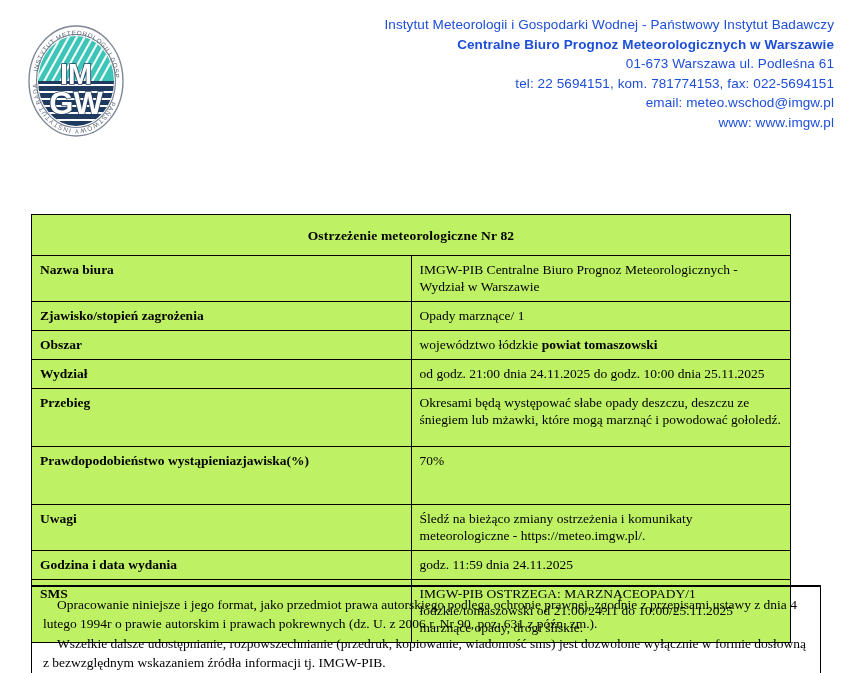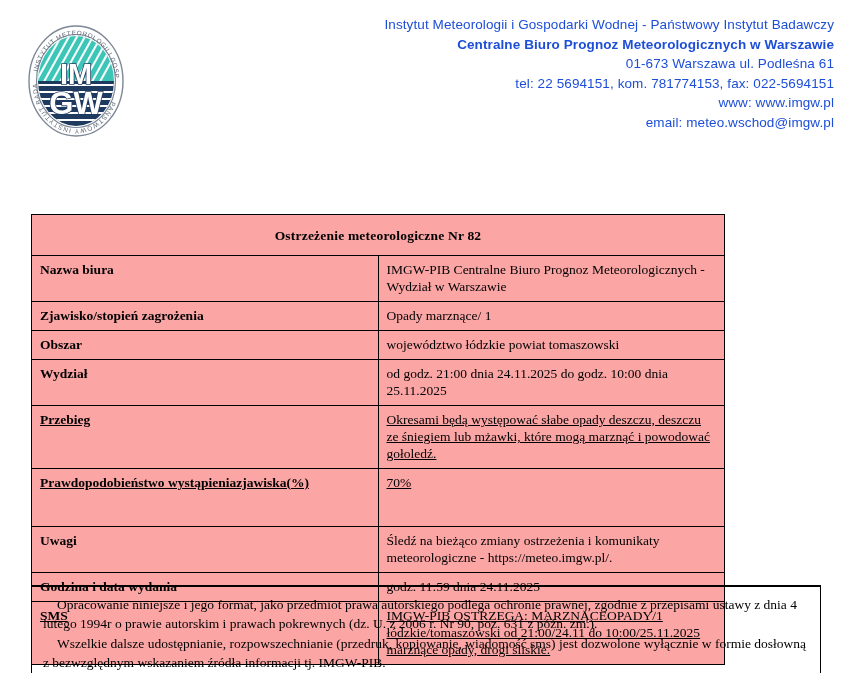--- a/index.html
+++ b/index.html
@@ -44,24 +44,24 @@
   .header-text .line-bold {
     font-weight: bold;
     font-size: 13.5px;
   }
 
   
   .warn-table {
     position: absolute;
     left: 31px;
     top: 214px;
-    width: 694px;
+    width: 760px;
     border-collapse: collapse;
     table-layout: fixed;
-    background: #fca5a5;
+    background: #bef264;
   }
   .warn-table td {
     border: 1px solid #000;
     padding: 5px 8px 6px 8px;
     vertical-align: top;
     font-size: 13.5px;
     line-height: 17px;
     color: #000;
   }
   .warn-table td.label {
@@ -75,22 +75,22 @@
   }
   .title-cell {
     text-align: center;
     color: #cc0000;
     font-weight: bold;
     font-size: 16px;
     padding-top: 12px !important;
     padding-bottom: 11px !important;
     letter-spacing: 0.2px;
   }
-  .row-two td  { height: 46px; text-decoration: underline; }
-  .b { font-weight: normal; }
+  .row-two td  { height: 46px; }
+  .b { font-weight: bold; }
 
   
   .footer-box {
     position: absolute;
     left: 31px;
     top: 585px;
     width: 790px;
     box-sizing: border-box;
     border: 1px solid #000;
     border-top: 2px solid #000;
@@ -166,22 +166,22 @@
         <textPath href="#arcBot" startOffset="14%">PAŃSTWOWY INSTYTUT BADAWCZY</textPath>
       </text>
     </svg>
   </div>
 
   <div class="header-text">
     <div>Instytut Meteorologii i Gospodarki Wodnej - Państwowy Instytut Badawczy</div>
     <div class="line-bold">Centralne Biuro Prognoz Meteorologicznych w Warszawie</div>
     <div>01-673 Warszawa ul. Podleśna  61</div>
     <div>tel: 22 5694151, kom. 781774153, fax: 022-5694151</div>
+    <div>email: meteo.wschod@imgw.pl</div>
     <div>www: www.imgw.pl</div>
-    <div>email: meteo.wschod@imgw.pl</div>
   </div>
 </div>
 
 <table class="warn-table">
   <tbody>
     <tr>
       <td class="title-cell" colspan="2">Ostrzeżenie meteorologiczne Nr 82</td>
     </tr>
 
     <tr>

